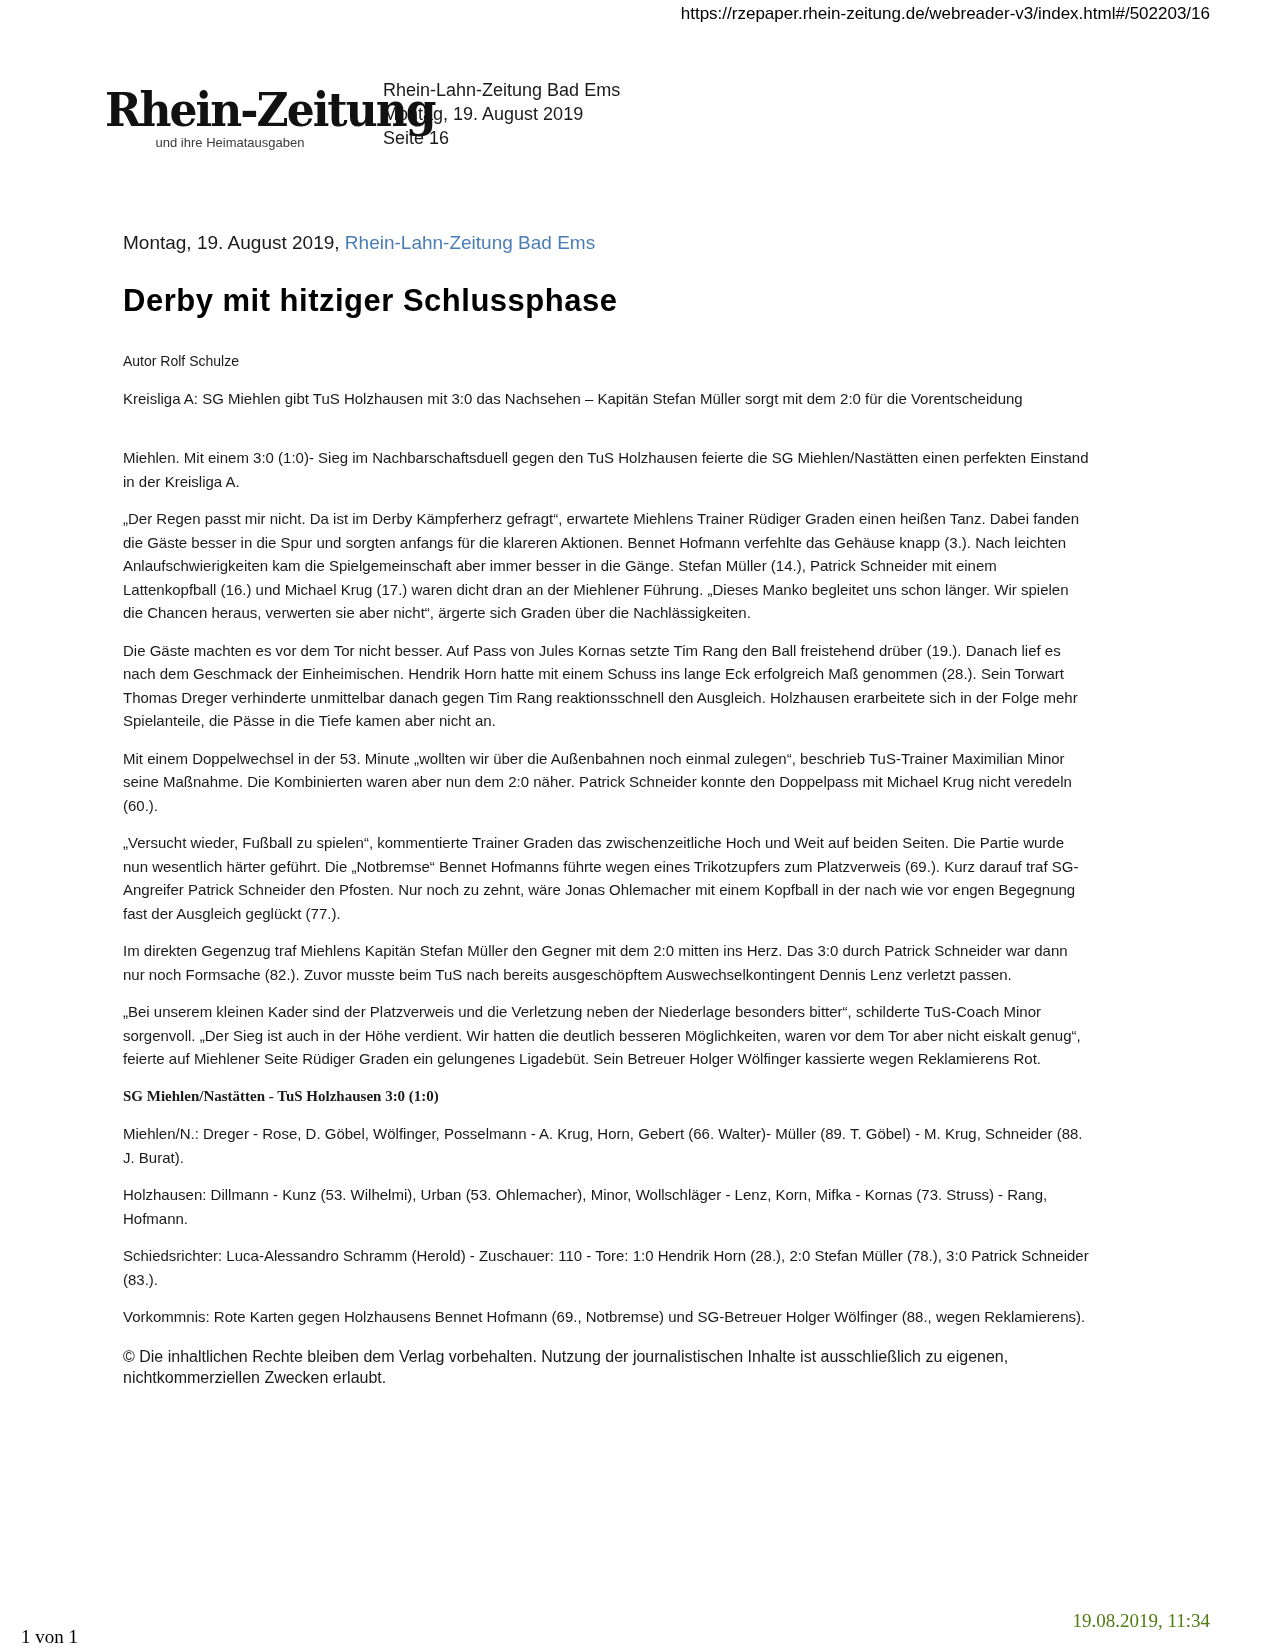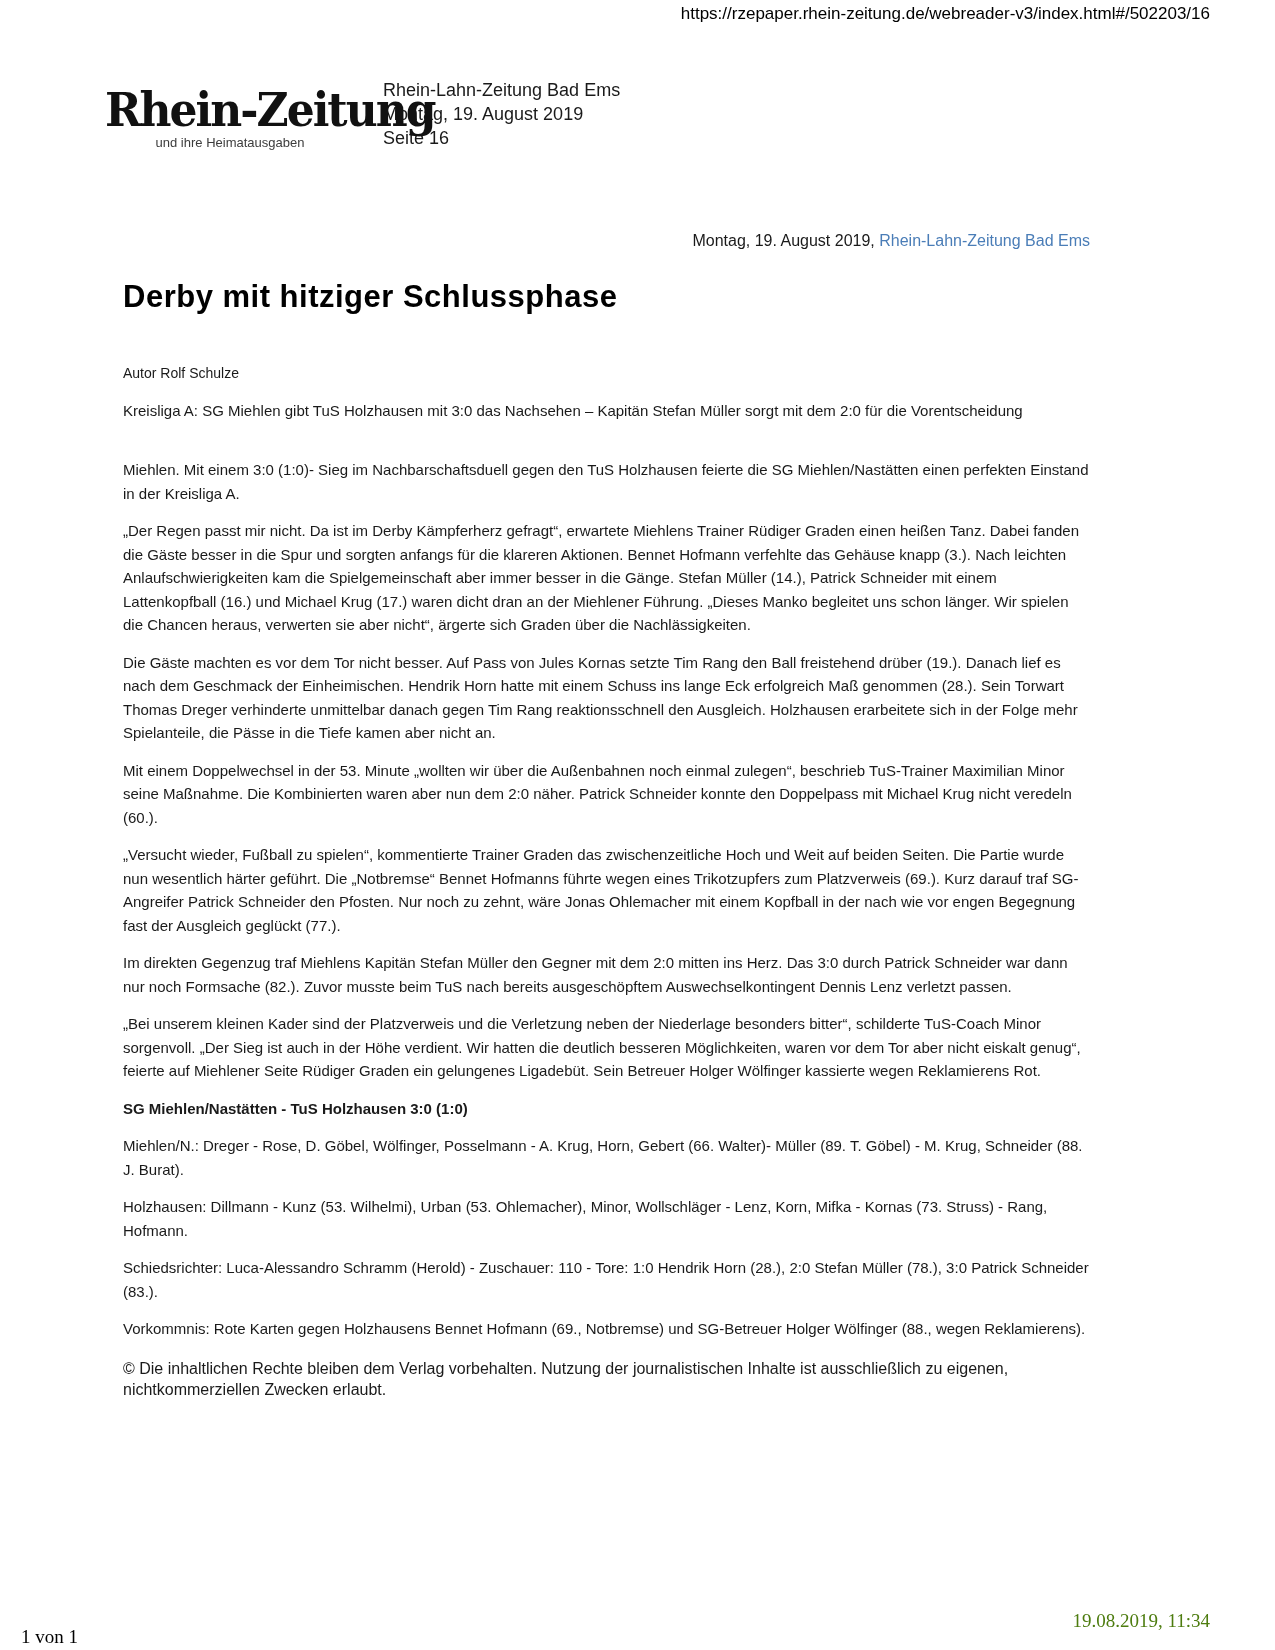--- a/index.html
+++ b/index.html
@@ -63,57 +63,57 @@
   }
 
   
   .article {
     position: absolute;
     left: 123px;
     top: 232px;
     width: 967px;
   }
   .dateline {
-    font-size: 16px;
+    font-size: 19px;
     color: #1a1a1a;
-    text-align: right;
   }
   .dateline a {
     text-decoration: none;
     cursor: pointer;
   }
   .article-title {
     font-family: Liberation Sans, sans-serif;
     font-weight: bold;
     font-size: 31px;
     color: #000000;
     margin: 29px 0 0 0;
     letter-spacing: 0.5px;
   }
   .article-author {
     font-size: 14px;
-    margin-top: 50px;
+    margin-top: 34px;
     color: #1a1a1a;
   }
   .article-subtitle {
     font-size: 15px;
     margin-top: 21px;
     color: #1a1a1a;
   }
   .article-body {
     margin-top: 39px;
   }
   .article-body p {
     font-size: 15px;
     line-height: 23.5px;
     margin: 0 0 14px 0;
     color: #1a1a1a;
   }
   .match-header {
     font-weight: bold;
+    font-family: Liberation Serif, serif;
   }
   .copyright {
     font-size: 16px;
     line-height: 21px;
     margin-top: 17px;
     color: #1a1a1a;
   }
 
   
   .footer-left {

